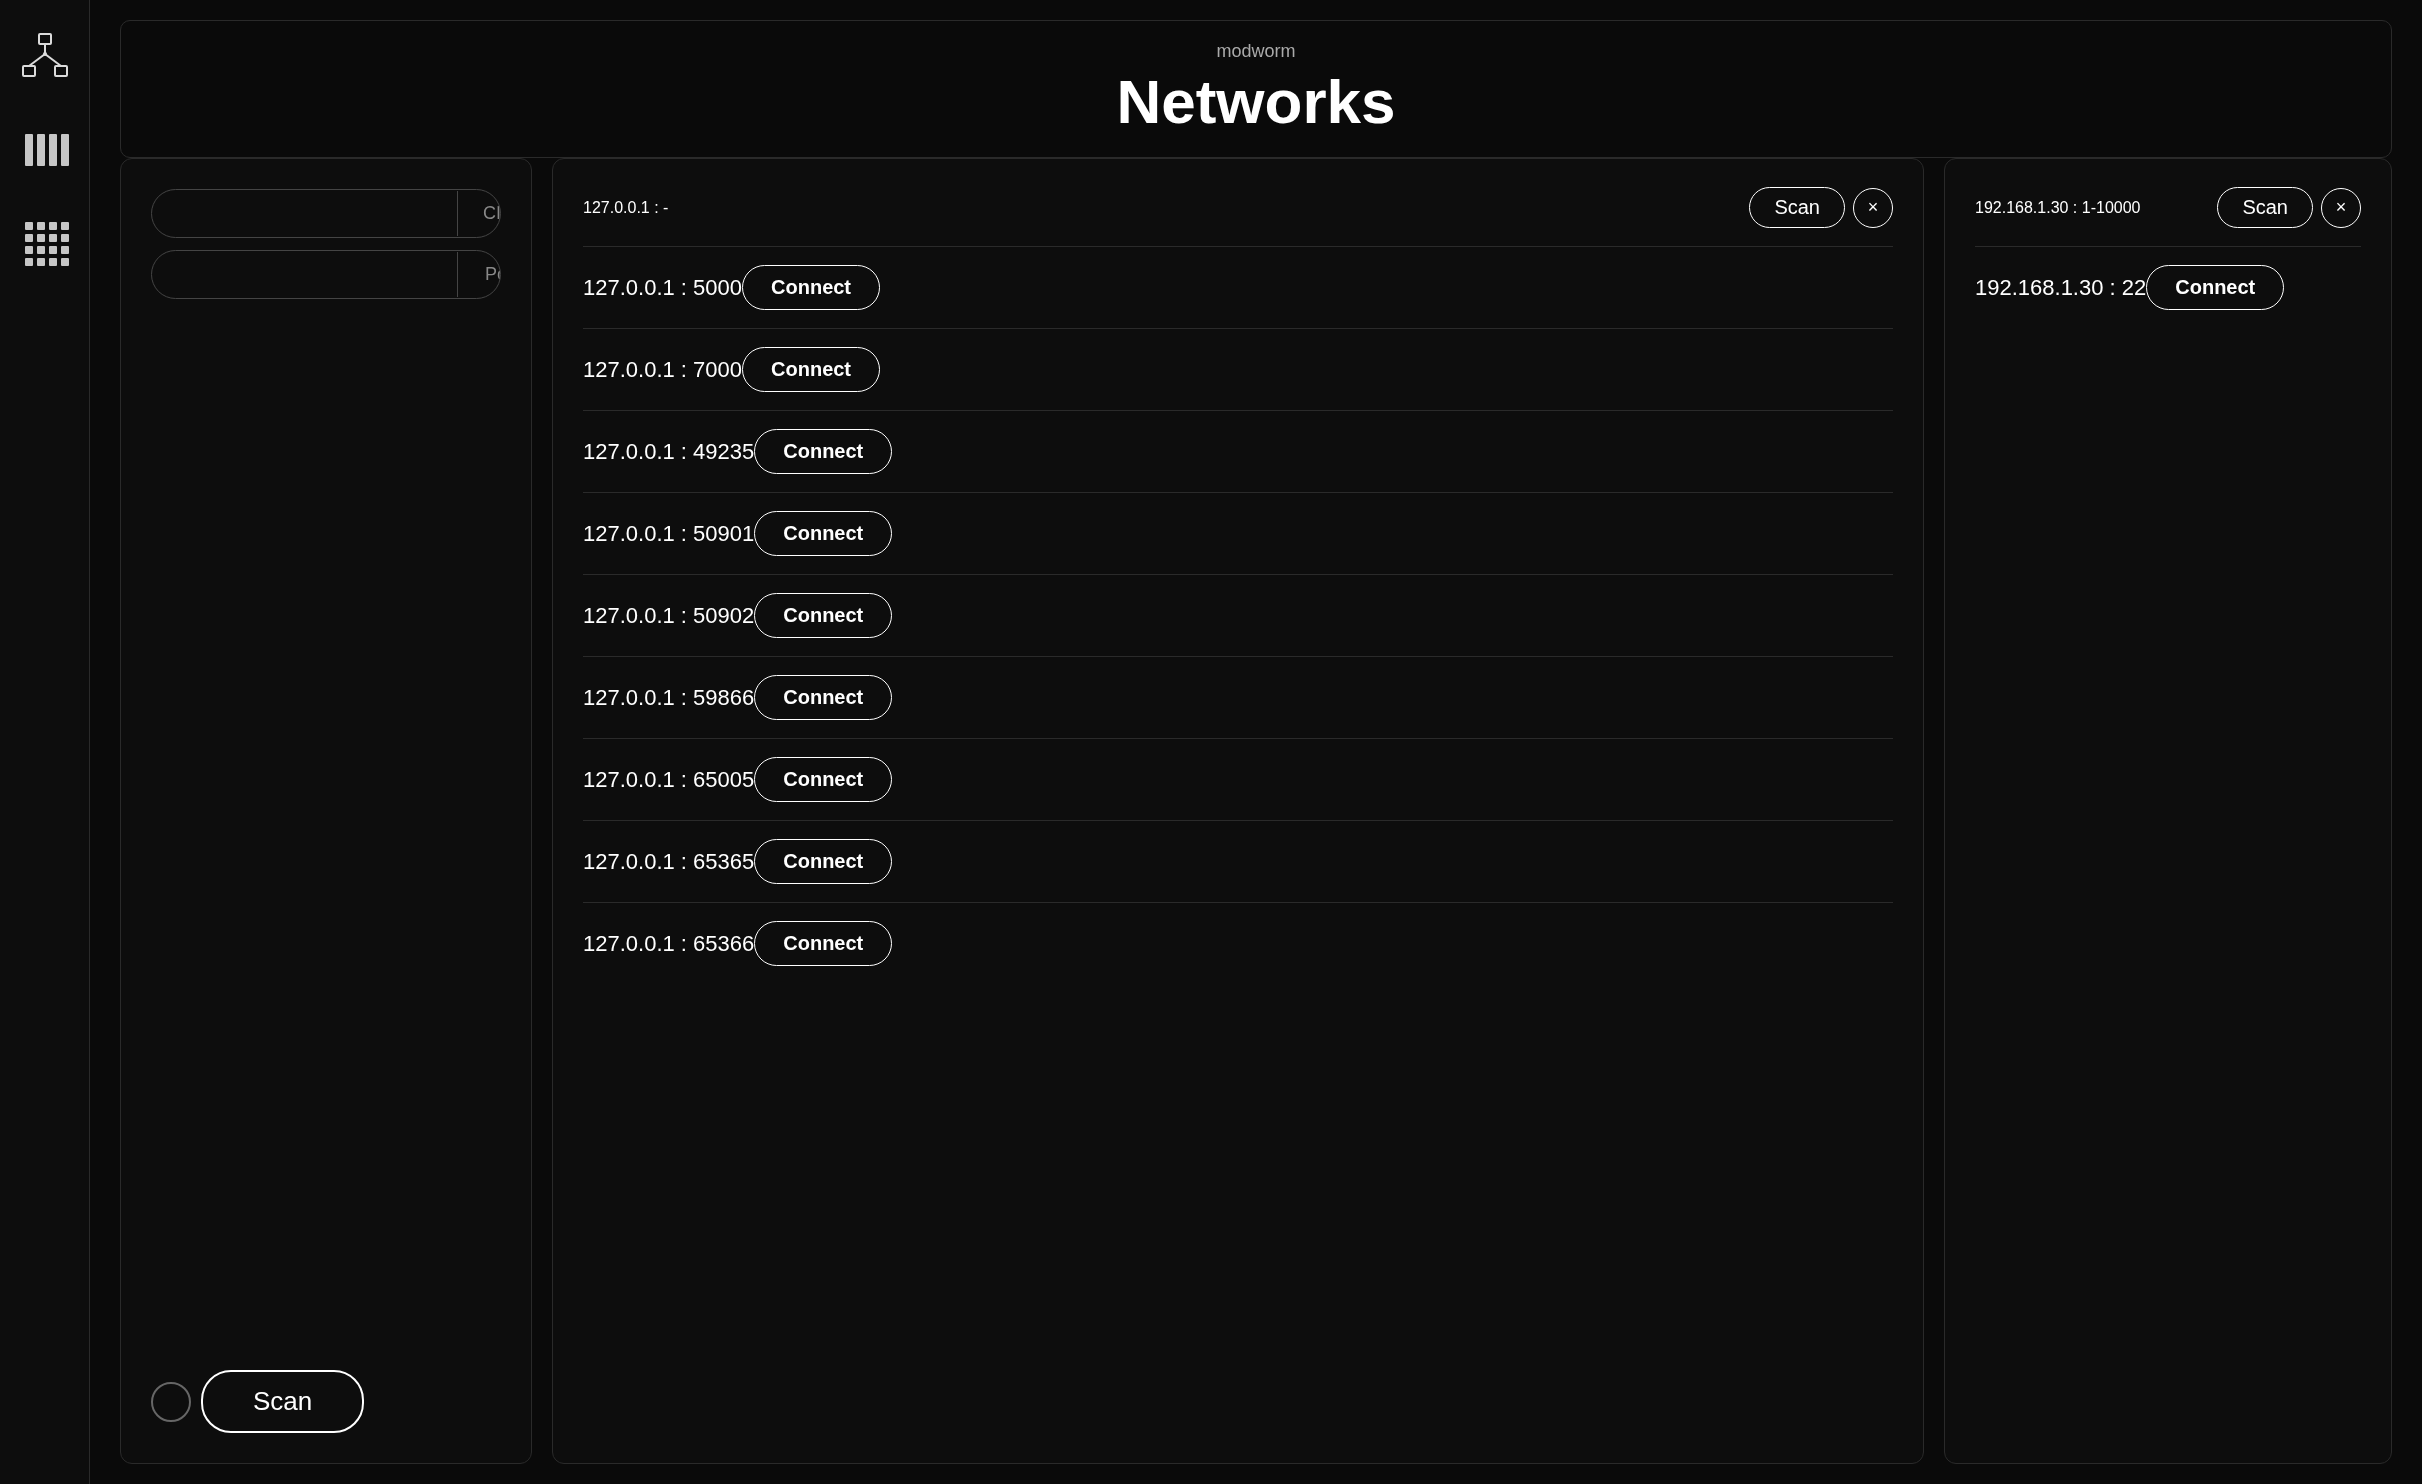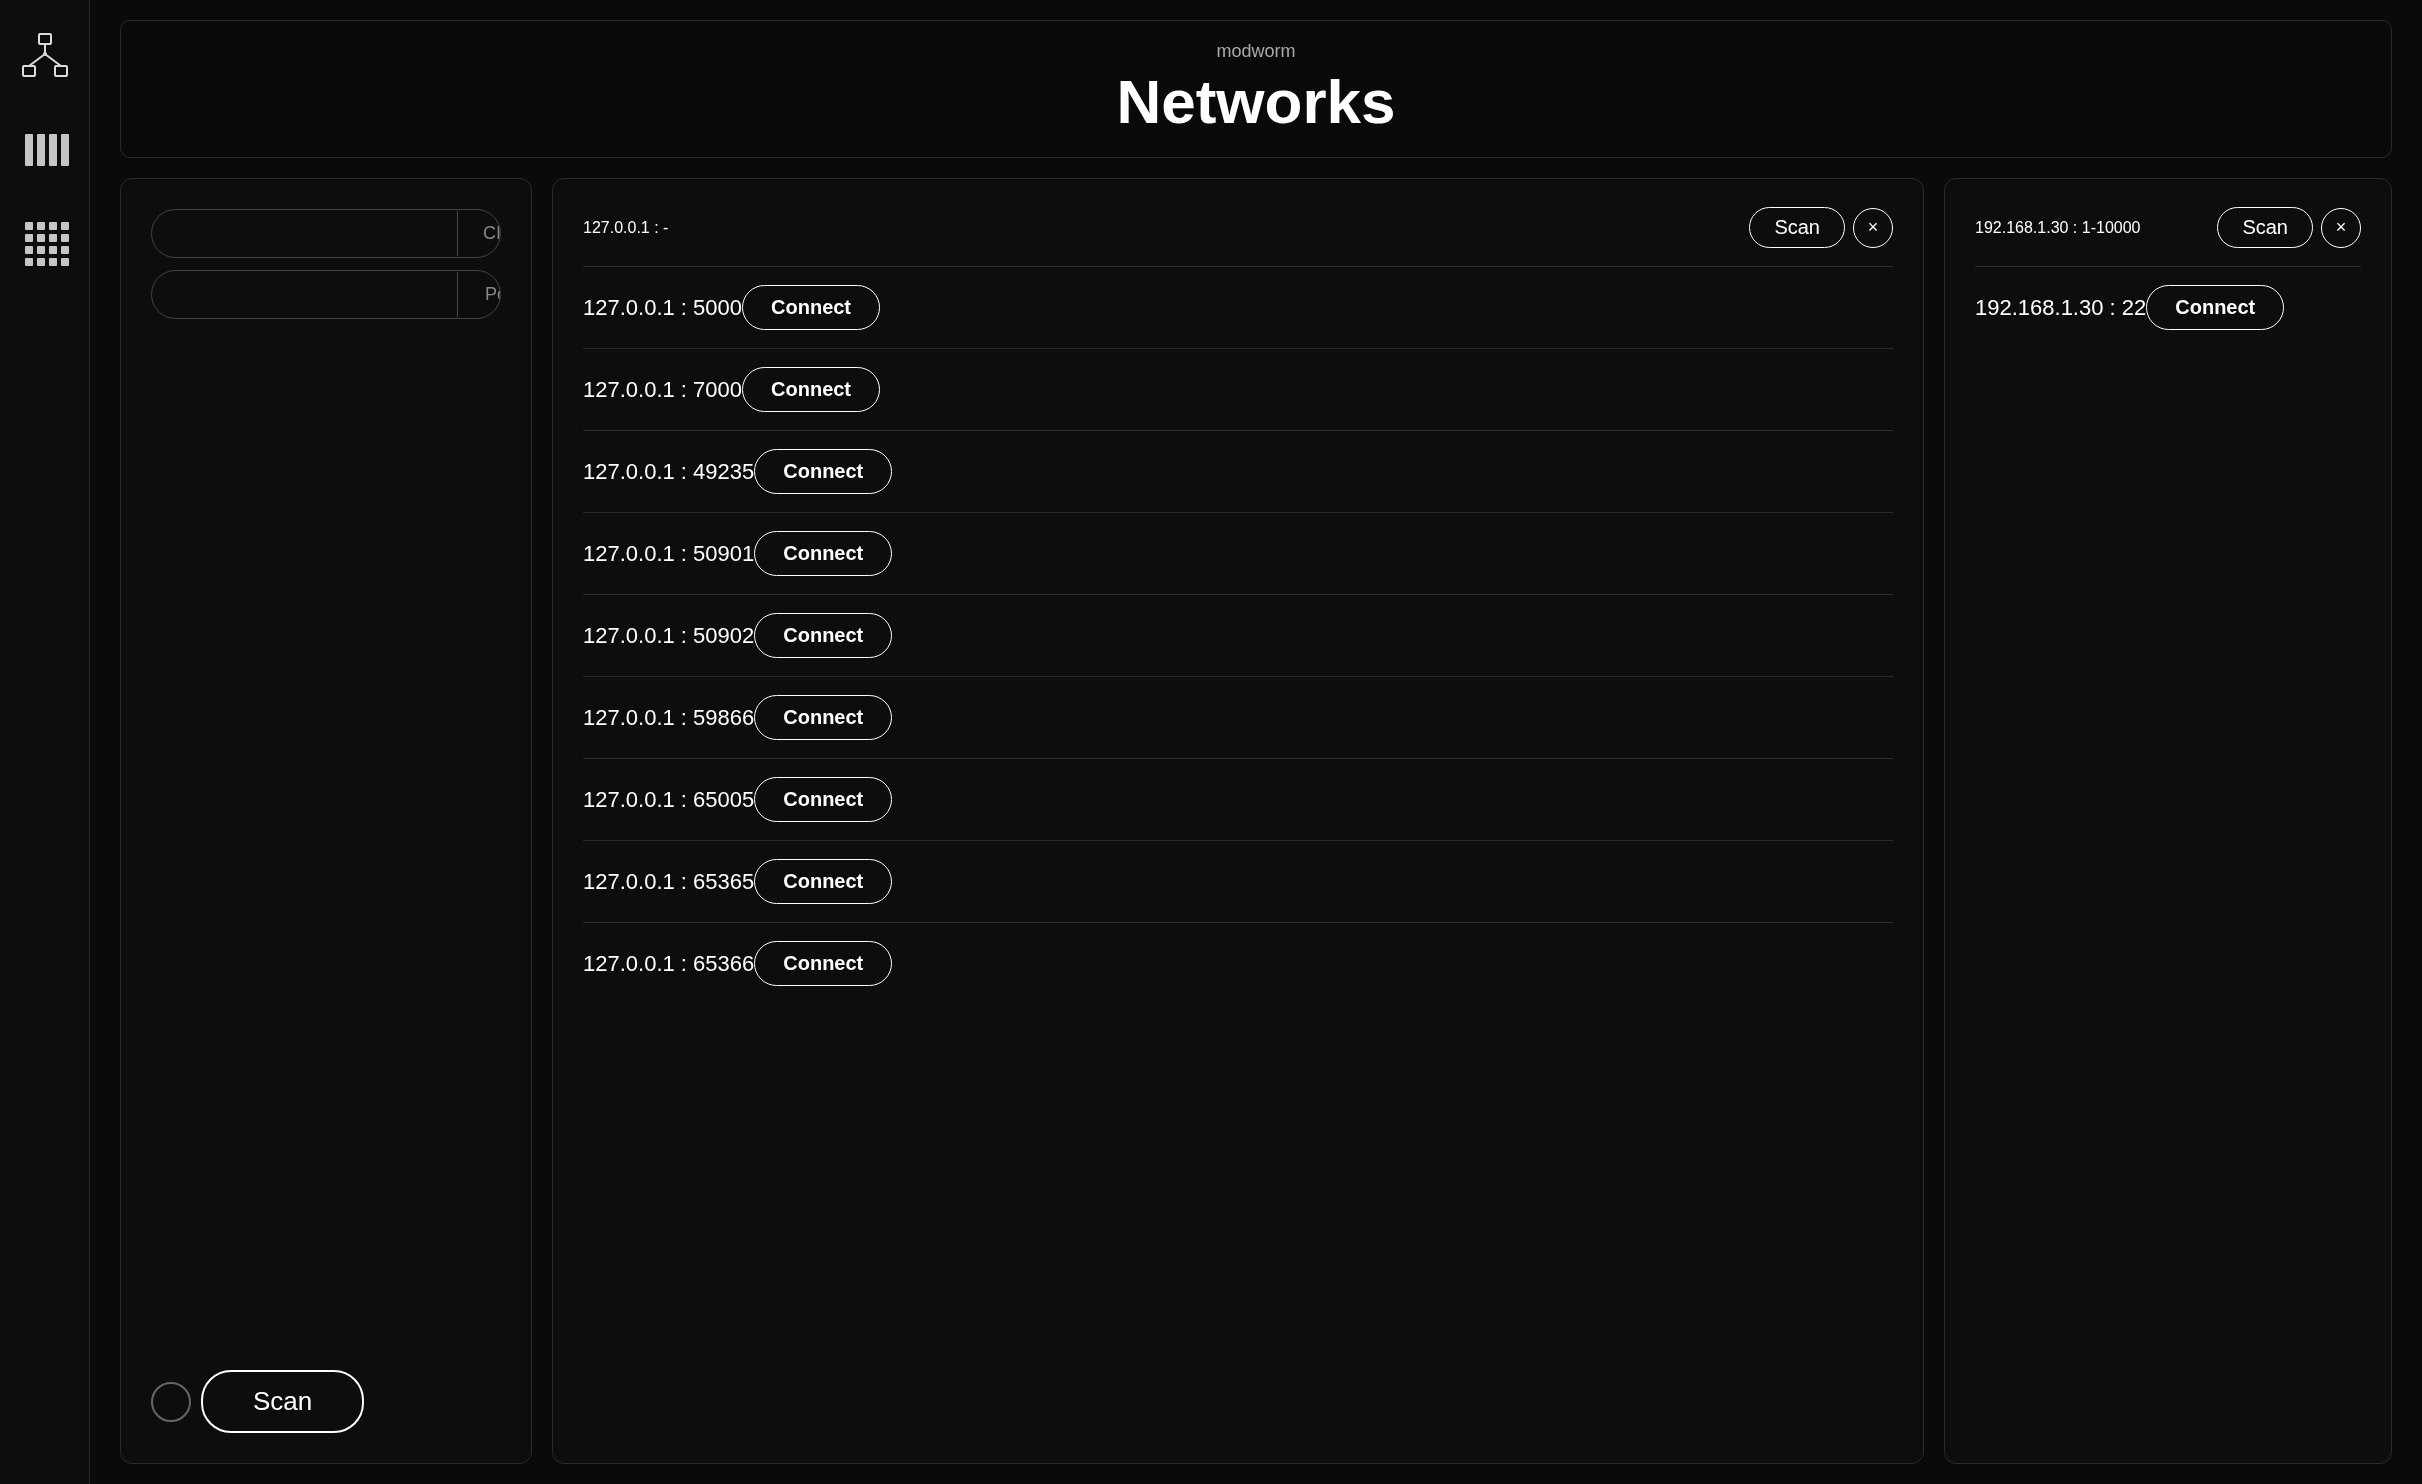--- a/index.html
+++ b/index.html
@@ -35,21 +35,20 @@
       color: #ffffff;
       opacity: 0.85;
     }
 
     
     .main-content {
       flex: 1;
       display: flex;
       flex-direction: column;
       padding: 20px 30px;
-      gap: 20px;
     }
 
     
     .header {
       border: 1px solid #2a2a2a;
       border-radius: 10px;
       padding: 20px 40px;
       text-align: center;
     }
 

